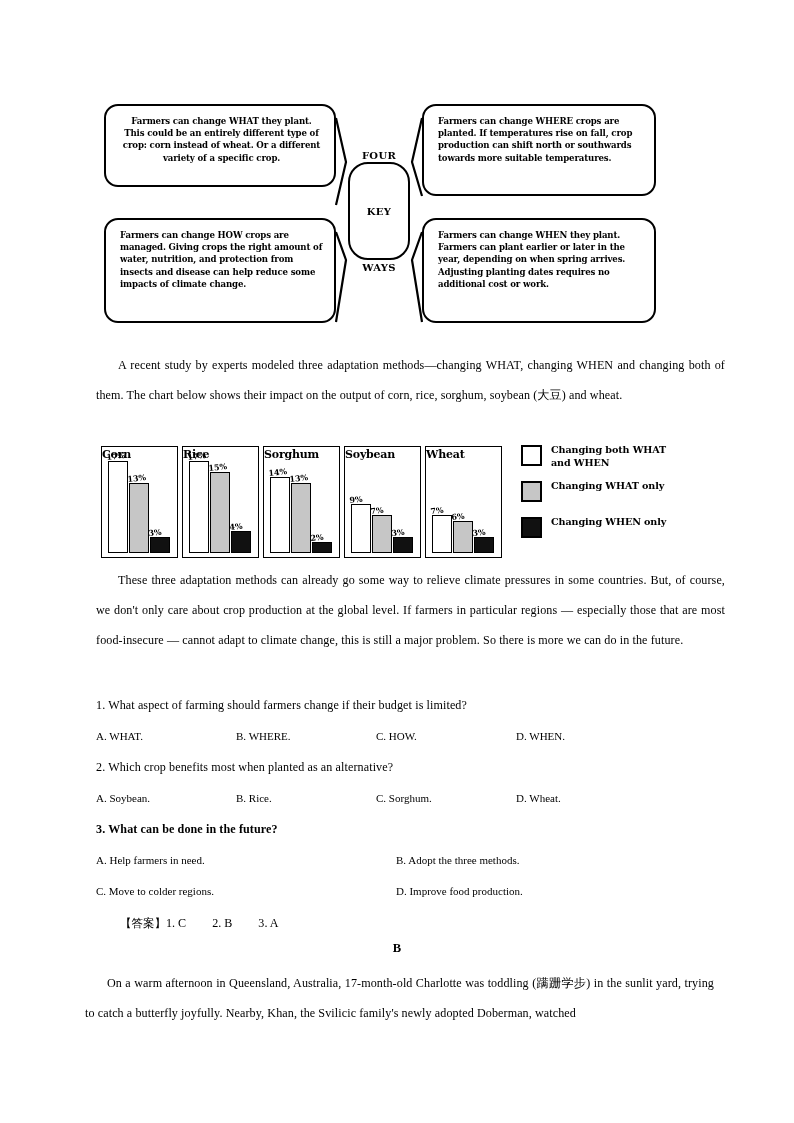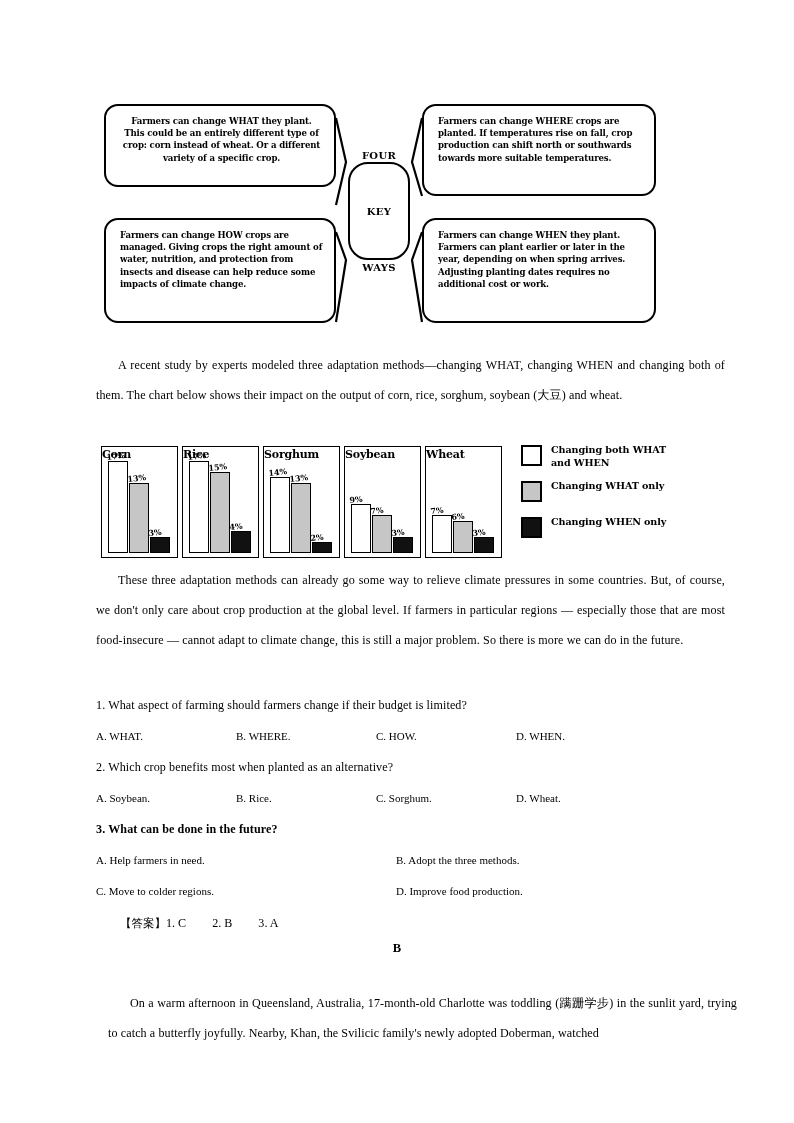--- a/index.html
+++ b/index.html
@@ -223,21 +223,21 @@
 
   .section-b {
     position: absolute;
     left: 0;
     top: 941px;
     width: 794px;
     text-align: center;
     font-size: 12.6px;
     font-weight: bold;
   }
-  .p3 { left: 108px; top: 968px; width: 629px; margin-top: 20px; }
+  .p3 { left: 85px; top: 968px; width: 629px; }
 </style>
 </head>
 <body>
 
 <div class="page">
 
   <div class="diagram">
     <svg class="connectors" viewBox="0 0 560 235" xmlns="http://www.w3.org/2000/svg">
       <polyline points="236,18 246,62 236,105" fill="none" stroke="#000" stroke-width="2.2"></polyline>
       <polyline points="322,18 312,62 322,96" fill="none" stroke="#000" stroke-width="2.2"></polyline>

